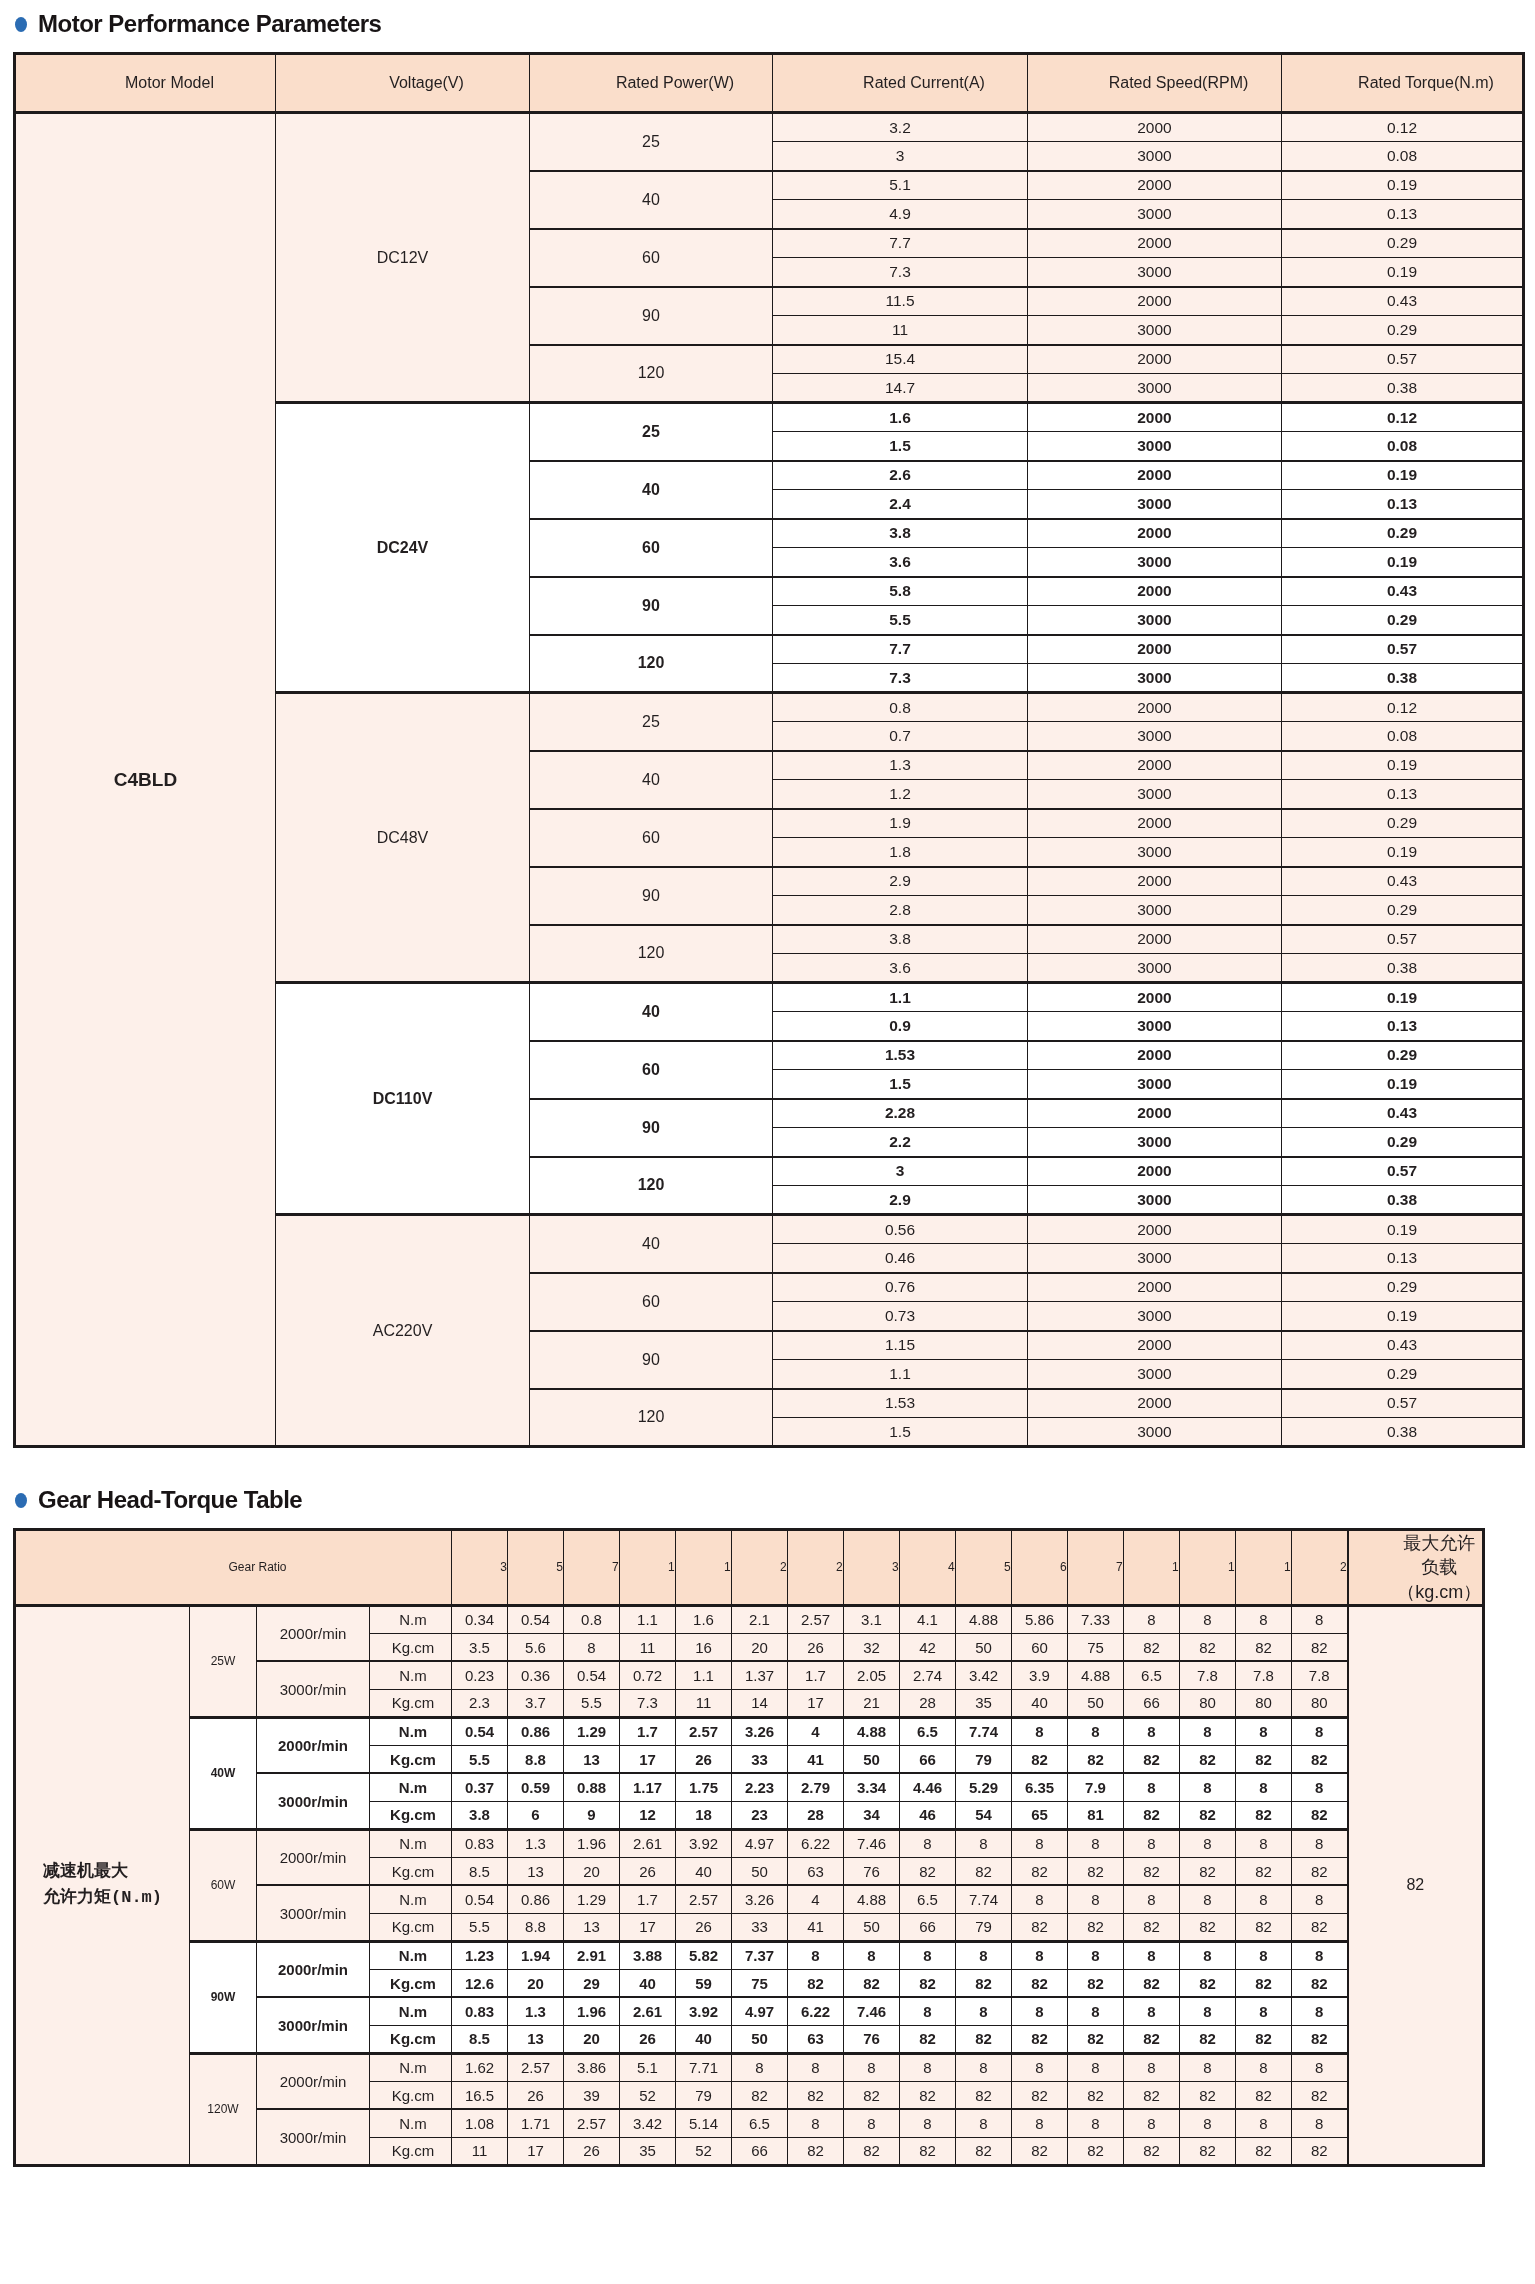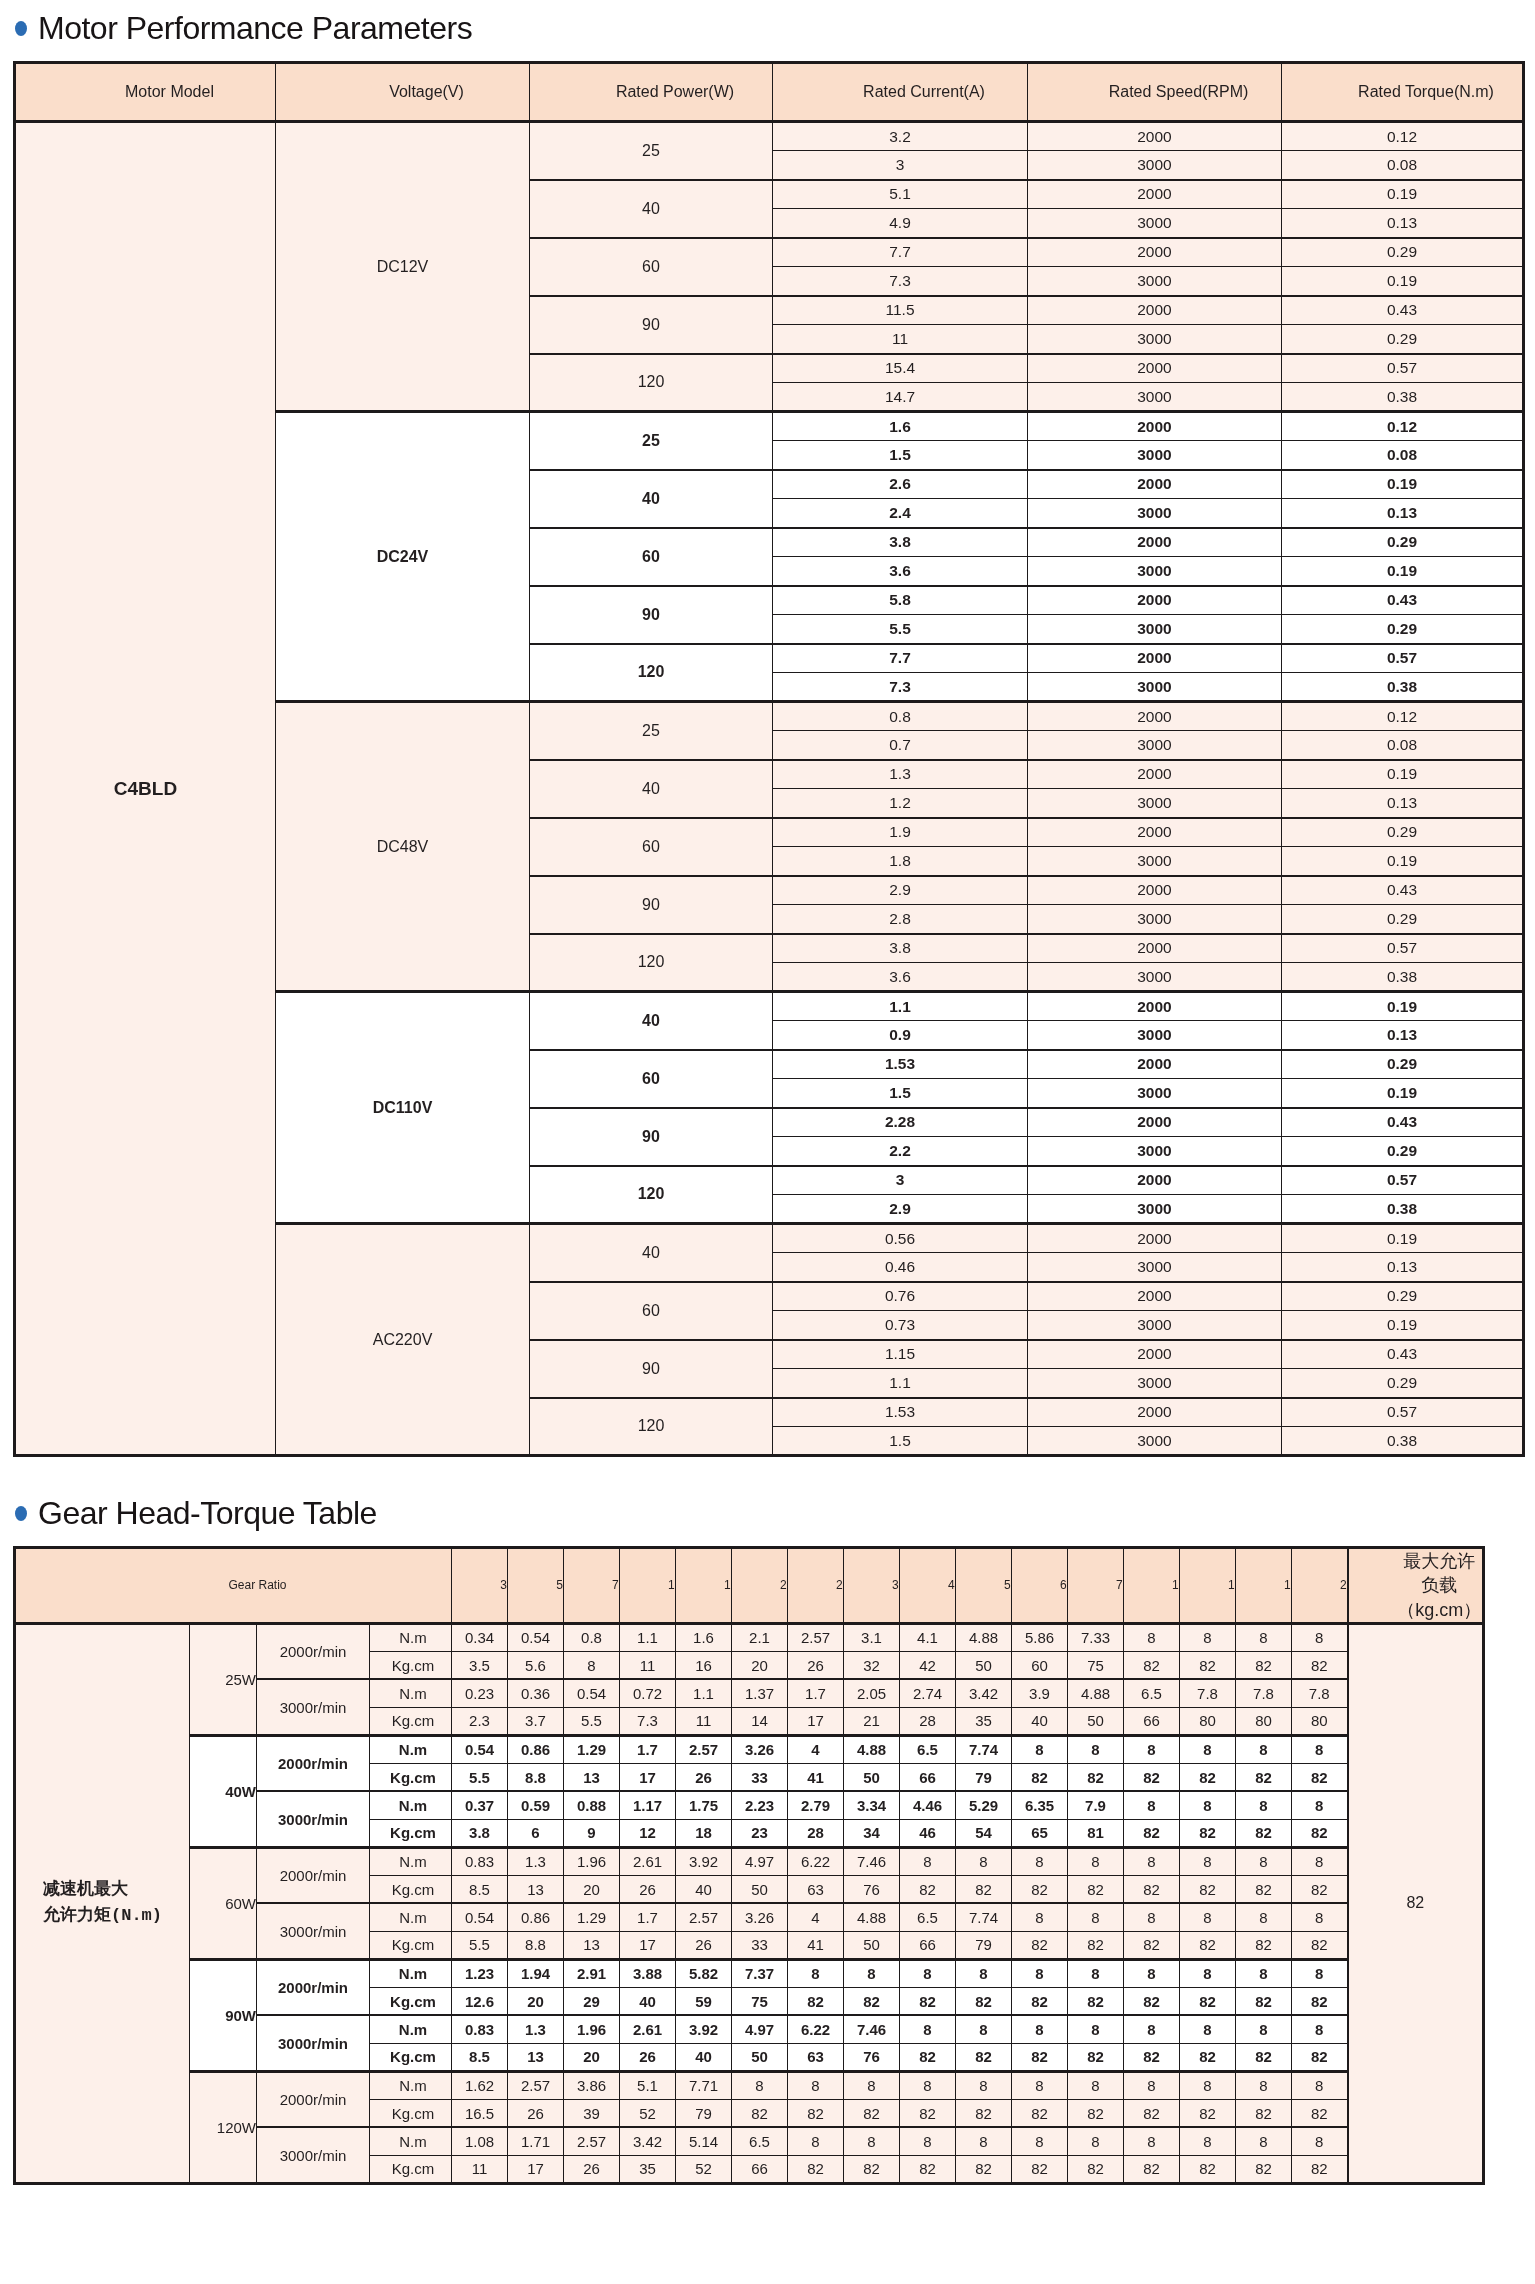--- a/index.html
+++ b/index.html
@@ -16,21 +16,21 @@
     font-family: "Liberation Sans", "DejaVu Sans", sans-serif;
     color: var(--ink);
   }
   .page { padding: 8px 13px 16px 13px; }
 
   .section-title { display: flex; align-items: center; gap: 11px; margin: 2px 0 14px 2px; }
   .section-title .bullet {
     width: 12px; height: 15px; border-radius: 50%;
     background: var(--bullet); flex: 0 0 auto;
   }
-  .title-text { font-size: 32px; font-weight: normal; letter-spacing: -0.5px; color: #181415; }
+  .title-text { font-size: 24px; font-weight: bold; letter-spacing: -0.5px; color: #181415; }
   .gear-title { margin-top: 38px; }
 
   table.data-table {
     border-collapse: collapse;
     table-layout: fixed;
     border: 3px solid var(--line);
   }
   .data-table th, .data-table td {
     border: 1px solid var(--line);
     text-align: center;
@@ -64,21 +64,21 @@
   .gear-table tr.band-start > td { border-top: 3px solid var(--line); }
   .gear-table tr.speed-start > td { border-top: 2px solid var(--line); }
   .gear-table th.maxload-h { font-size: 18px; line-height: 1.35; border-left: 2px solid var(--line); }
   .gear-table td.maxload-cell {
     background: #ffffff; font-weight: normal; font-size: 16px;
     border-left: 2px solid var(--line);
   }
   .gear-table td.biglabel-cell { background: #ffffff; font-weight: bold; font-size: 17px; font-family: Liberation Mono, monospace; }
   .biglabel-inner { display: inline-block; text-align: left; line-height: 1.55; }
   .gear-table td.unit-cell { text-align: center; padding-left: 5px; }
-  .gear-table td.power-cell { font-size: 15px; text-align: right; }
+  .gear-table td.power-cell { font-size: 12px; }
   .gear-table td.vcell { font-size: 15px; }
 </style>
 </head>
 <body>
 
 <div class="page">
 
   <div class="section-title">
     <span class="bullet"></span>
     <h1 class="title-text">Motor Performance Parameters</h1>

